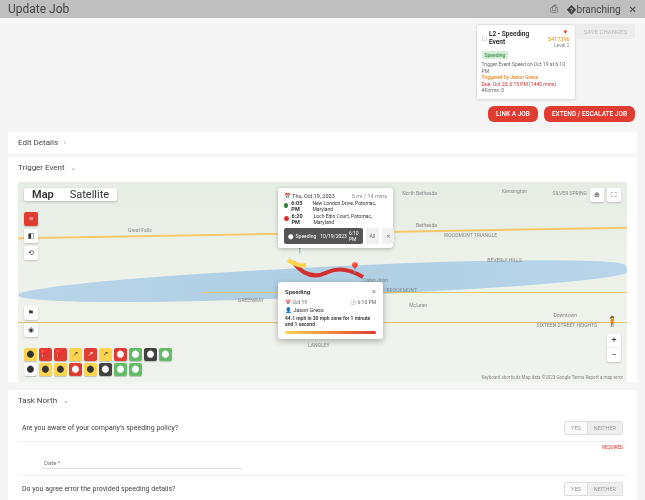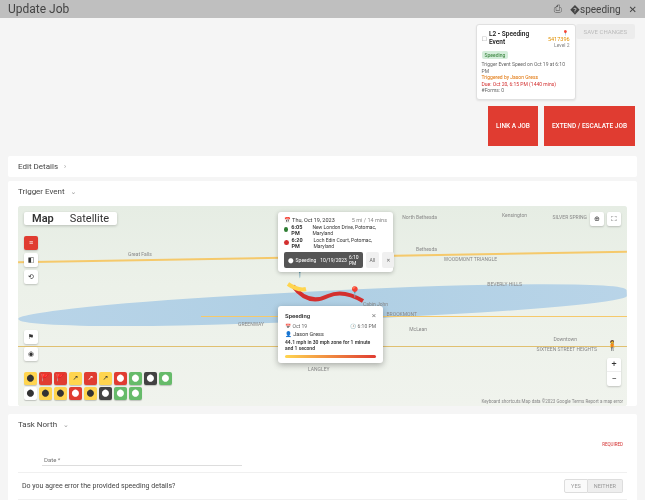--- a/index.html
+++ b/index.html
@@ -13,21 +13,21 @@
 .event-card-top{display:flex;justify-content:space-between;align-items:flex-start;margin-bottom:3px}
 .event-title{font-weight:600;font-size:6.5px;color:#222}
 .event-id{color:#e09000;font-size:5.5px;text-align:right}
 .event-level{color:#888;font-size:5px}
 .badge{display:inline-block;background:#d4edda;color:#2e7d32;border-radius:2px;padding:1px 3px;font-size:5px;margin-bottom:2px}
 .event-line{font-size:5px;color:#666;line-height:1.3}
 .event-line.orange{color:#e07000}
 .event-line.red{color:#d32f2f}
 .btn-muted{background:#ececec;color:#bbb;border:none;border-radius:2px;padding:4px 8px;font-size:6px;cursor:not-allowed}
 .btn-row{display:flex;gap:6px;justify-content:flex-end;padding:0 10px 6px}
-.btn-red{background:#e03c31;color:#fff;border:none;border-radius:0;padding:16px 8px;font-size:6.5px;cursor:pointer;text-transform:uppercase;font-weight:500}
+.btn-red{background:#e03c31;color:#fff;border:none;border-radius:6px;padding:4px 8px;font-size:6.5px;cursor:pointer;text-transform:uppercase;font-weight:500}
 .section{background:#fff;margin:4px 8px;border-radius:2px}
 .section-head{padding:6px 10px;font-size:8px;color:#444;display:flex;align-items:flex-end;gap:6px;cursor:pointer}
 .section-head .chev{font-size:7px;color:#999}
 .map-wrap{position:relative;margin:4px 10px 8px;height:200px;border-radius:3px;overflow:hidden;background:#e8eee8}
 .map-tabs{position:absolute;top:6px;left:6px;z-index:30;background:#fff;border-radius:2px;box-shadow:0 1px 3px rgba(0,0,0,0.2);display:flex}
 .map-tab{padding:0 8px;font-size:11px;cursor:pointer}
 .map-tab.active{font-weight:600}
 .map-bg{position:absolute;inset:0;background:linear-gradient(180deg,#e6ede4 0%,#ecf1e9 40%,#f0f3ed 100%)}
 .river{position:absolute;top:85px;left:0;width:100%;height:30px;background:linear-gradient(90deg,#b3d1e8 0%,#a8cbe3 50%,#b3d1e8 100%);transform:rotate(-3deg);opacity:.9;border-radius:40% 50% 30% 60%}
 .road{position:absolute;background:#f5c96b;height:2px}
@@ -80,21 +80,21 @@
 .req{font-size:4.5px;color:#d32f2f;margin-left:auto;padding-right:4px}
 .task-input{flex:1;margin-left:20px;border:none;border-bottom:1px solid #ddd;font-size:6px;padding:2px;background:transparent;max-width:200px}
 </style>
 </head>
 <body>
 
 <div class="topbar">
   <span class="topbar-title">Update Job</span>
   <div class="topbar-icons">
     <span>⎙</span>
-    <span>�speeding</span>
+    <span>�branching</span>
     <span>✕</span>
   </div>
 </div>
 
 <div class="header-row">
   <div class="event-card">
     <div class="event-card-top">
       <div>
         <div style="display:flex;gap:2px;align-items:center">
           <span style="font-size:6px;color:#999">☐</span>
@@ -250,20 +250,29 @@
     <div class="map-attr">Keyboard shortcuts   Map data ©2023 Google   Terms   Report a map error</div>
   </div>
 </div>
 
 <div class="section">
   <div class="section-head">
     <span>Task North</span>
     <span class="chev">⌄</span>
   </div>
   <div class="task-body">
+    <div class="task-q">
+      <span>Are you aware of your company's speeding policy?</span>
+      <div style="display:flex;align-items:center;gap:4px">
+        <div class="yn">
+          <button class="yn-btn">YES</button>
+          <button class="yn-btn">NEITHER</button>
+        </div>
+      </div>
+    </div>
     <div style="text-align:right"><span class="req">REQUIRED</span></div>
 
     <div class="task-q">
       <input class="task-input" placeholder="Date *" style="">
     </div>
 
     <div class="task-q">
       <span>Do you agree error the provided speeding details?</span>
       <div style="display:flex;align-items:center;gap:4px">
         <div class="yn">

